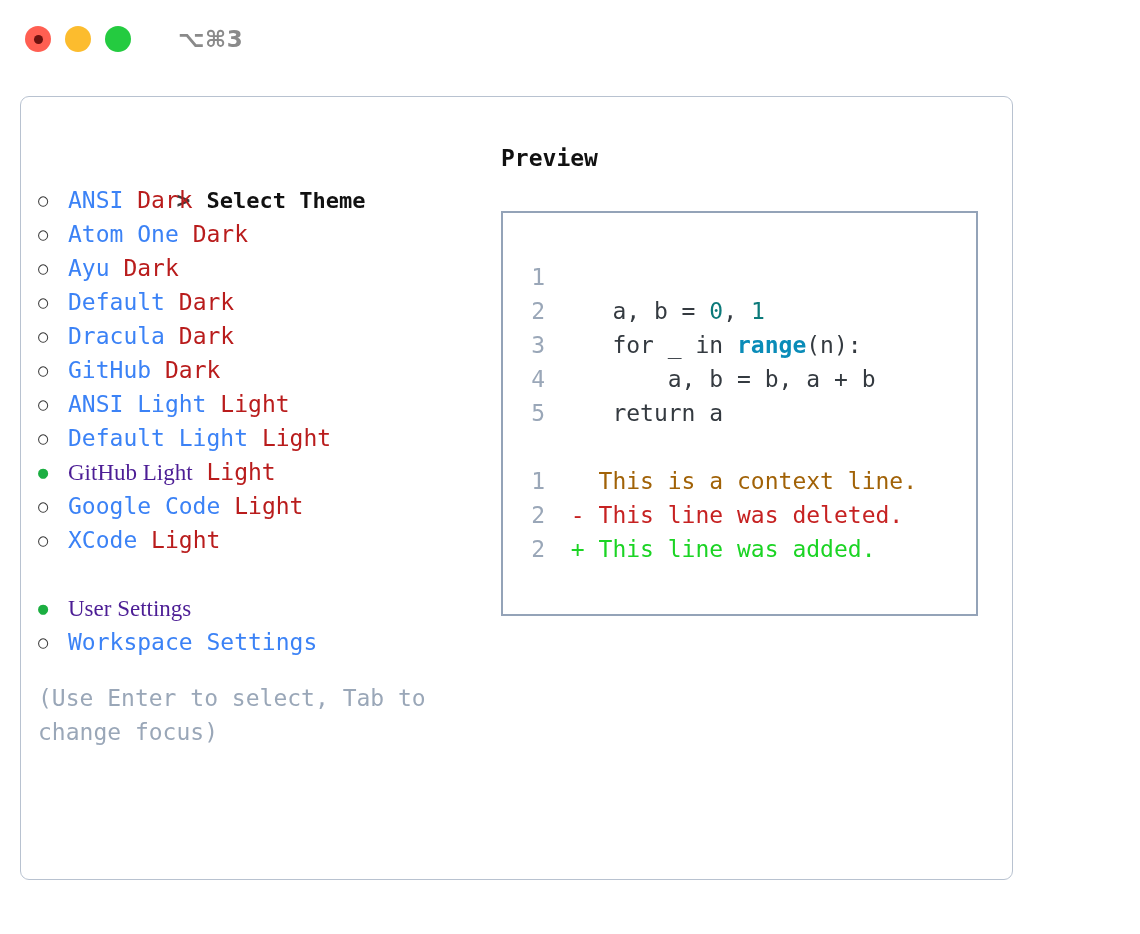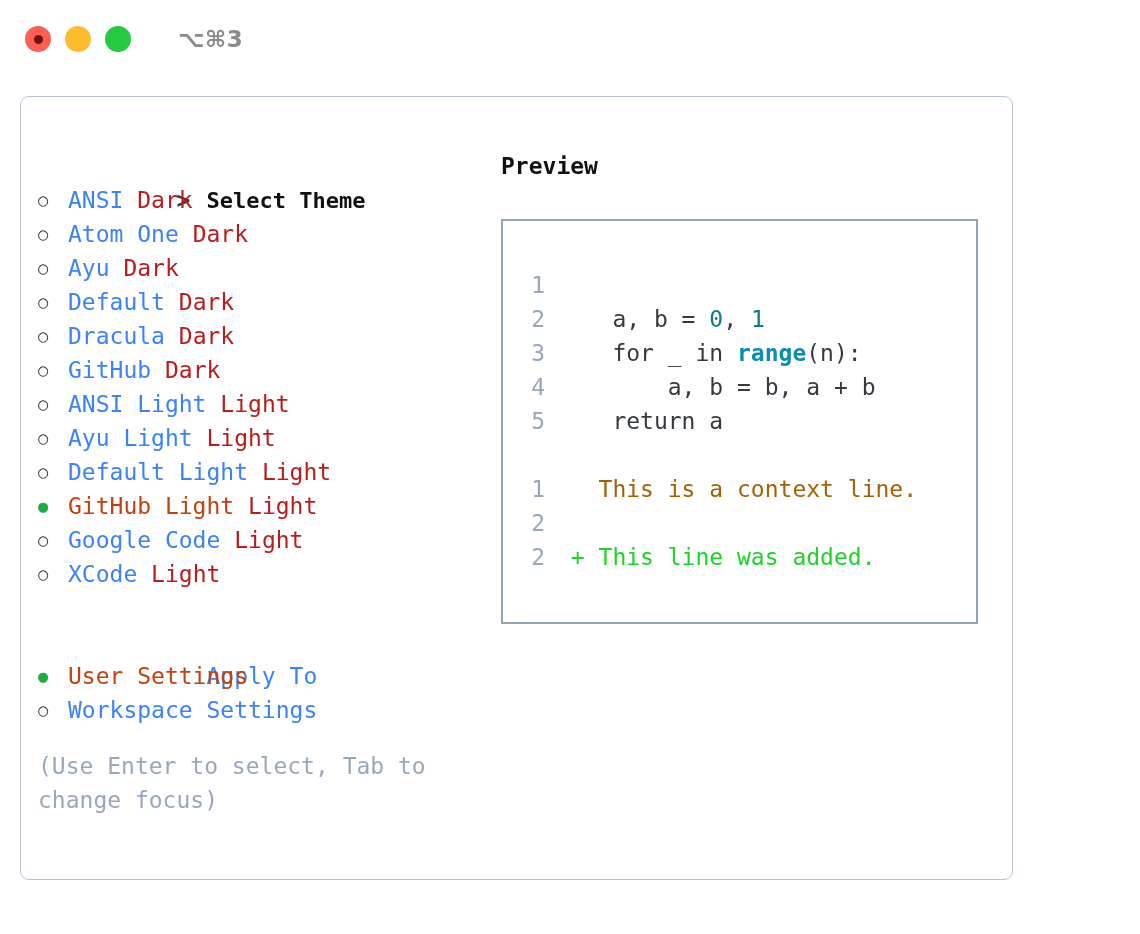--- a/index.html
+++ b/index.html
@@ -132,41 +132,42 @@
 
   .section-head {
     font-weight: bold;
     color: #111111;
     font-size: 22px;
   }
   .label {
     color: #3b82f6;
   }
   .label.selected {
-    color: #c2410c;
+    color: #4c1d95;
+    font-family: Liberation Serif, serif;
   }
   .tag {
     color: #b91c1c;
   }
 
   .spacer { height: 34px; }
 
   .hint {
     margin-top: 22px;
     font-size: 23px;
     line-height: 34px;
     color: #9aa7b8;
     width: 400px;
   }
 
   
   .right-col {
     position: absolute;
     left: 480px;
-    top: 52px;
+    top: 44px;
     width: 500px;
   }
   .preview-title {
     font-size: 23px;
     font-weight: bold;
     color: #111111;
     line-height: 34px;
   }
   .preview-box {
     margin-top: 36px;
@@ -228,32 +229,28 @@
         </div>
 
         <div id="theme-list">
             <div class="row"><span class="marker dot-empty"></span><span class="label">ANSI</span><span> </span><span class="tag">Dark</span></div>
             <div class="row"><span class="marker dot-empty"></span><span class="label">Atom One</span><span> </span><span class="tag">Dark</span></div>
             <div class="row"><span class="marker dot-empty"></span><span class="label">Ayu</span><span> </span><span class="tag">Dark</span></div>
             <div class="row"><span class="marker dot-empty"></span><span class="label">Default</span><span> </span><span class="tag">Dark</span></div>
             <div class="row"><span class="marker dot-empty"></span><span class="label">Dracula</span><span> </span><span class="tag">Dark</span></div>
             <div class="row"><span class="marker dot-empty"></span><span class="label">GitHub</span><span> </span><span class="tag">Dark</span></div>
             <div class="row"><span class="marker dot-empty"></span><span class="label">ANSI Light</span><span> </span><span class="tag">Light</span></div>
-            <div class="row"><span class="marker dot-empty"></span><span class="label">Ayu Light</span><span> </span><span class="tag">Light</span></div>
             <div class="row"><span class="marker dot-empty"></span><span class="label">Default Light</span><span> </span><span class="tag">Light</span></div>
             <div class="row"><span class="marker dot-filled"></span><span class="label selected">GitHub Light</span><span> </span><span class="tag">Light</span></div>
             <div class="row"><span class="marker dot-empty"></span><span class="label">Google Code</span><span> </span><span class="tag">Light</span></div>
             <div class="row"><span class="marker dot-empty"></span><span class="label">XCode</span><span> </span><span class="tag">Light</span></div>
           </div>
 
         <div class="spacer"></div>
 
-        <div class="row">
-          <span class="marker blank"></span><span class="label">Apply To</span>
-        </div>
 
         <div id="apply-list">
             <div class="row"><span class="marker dot-filled"></span><span class="label selected">User Settings</span></div>
             <div class="row"><span class="marker dot-empty"></span><span class="label">Workspace Settings</span></div>
           </div>
 
         <div class="hint">(Use Enter to select, Tab to change focus)</div>
       </div>
 
       <div class="right-col">
@@ -262,21 +259,21 @@
           <div id="code-block">
               <div class="code-line"><span class="lineno">1</span></div>
               <div class="code-line"><span class="lineno">2</span><span class="codetext"><span class="tok-plain">    a, b = </span><span class="tok-num">0</span><span class="tok-plain">, </span><span class="tok-num">1</span></span></div>
               <div class="code-line"><span class="lineno">3</span><span class="codetext"><span class="tok-plain">    for _ in </span><span class="tok-builtin">range</span><span class="tok-plain">(n):</span></span></div>
               <div class="code-line"><span class="lineno">4</span><span class="codetext"><span class="tok-plain">        a, b = b, a + b</span></span></div>
               <div class="code-line"><span class="lineno">5</span><span class="codetext"><span class="tok-plain">    return a</span></span></div>
             </div>
           <div class="gap-line"></div>
           <div id="diff-block">
               <div class="code-line"><span class="lineno">1</span><span class="codetext"><span class="tok-ctx">   This is a context line.</span></span></div>
-              <div class="code-line"><span class="lineno">2</span></div>
+              <div class="code-line"><span class="lineno">2</span><span class="codetext"><span class="tok-del"> - This line was deleted.</span></span></div>
               <div class="code-line"><span class="lineno">2</span><span class="codetext"><span class="tok-add"> + This line was added.</span></span></div>
             </div>
         </div>
       </div>
 
     </div>
   </div>
 </div>
 
 </body></html>

